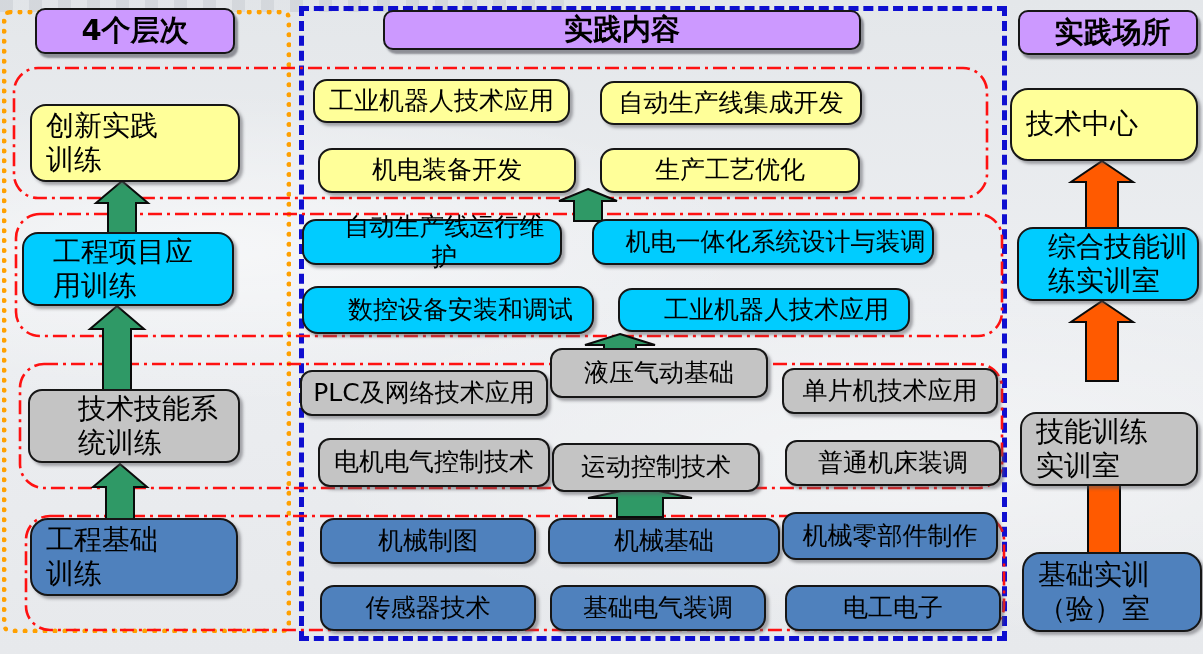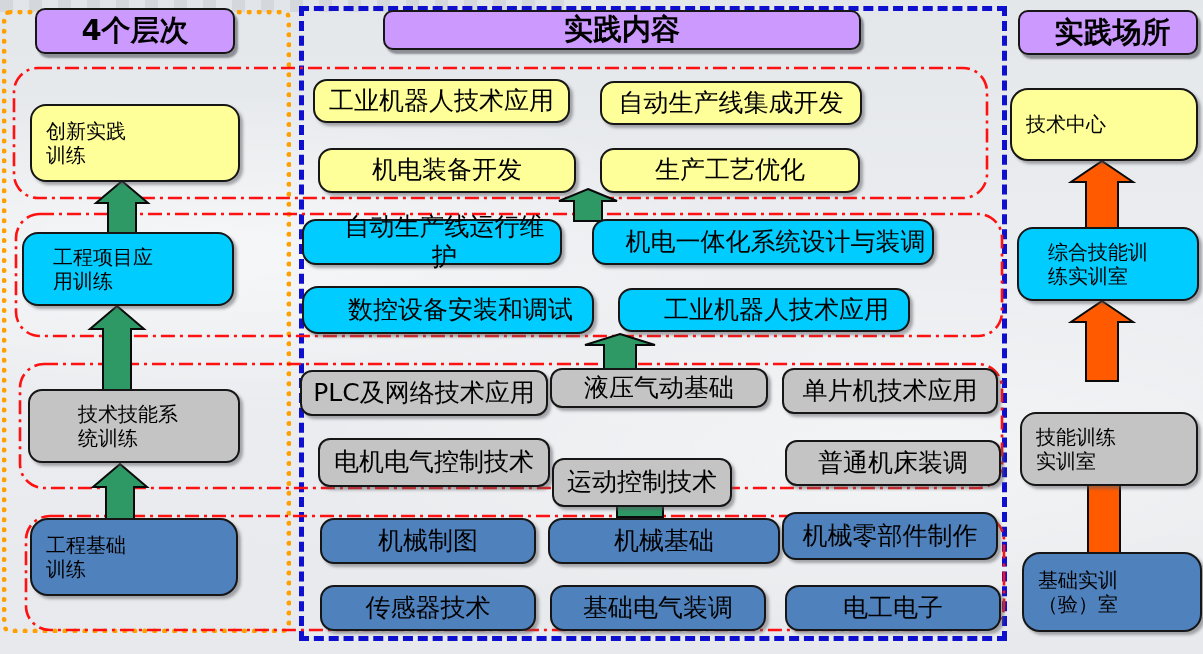--- a/index.html
+++ b/index.html
@@ -34,21 +34,21 @@
     white-space:pre-line;
     line-height:1.22;
   }
   .hdr{
     background:var(--header-fill);
     justify-content:center;text-align:right;
     font-weight:bold;font-size:29px;
     border-radius:10px;
     box-shadow:3px 4px 2px rgba(70,70,80,.55);
   }
-  .side{font-size:20px;padding-left:14px;}
+  .side{font-size:28px;padding-left:14px;}
   .mid{font-size:25px;justify-content:center;text-align:center;padding:0 4px;}
   .yellow{background:var(--yellow);}
   .cyan{background:var(--cyan);padding-left:29px;}
   .gray{background:var(--gray);}
   .blue{background:var(--blue);}
   .r14{border-radius:14px;} .r16{border-radius:16px;} .r18{border-radius:18px;} .r12{border-radius:12px;}
 </style>
 </head>
 <body>
 
@@ -94,24 +94,24 @@
   <div class="box mid yellow r14" style="left:600px;top:81px;width:262px;height:44px;">自动生产线集成开发</div>
   <div class="box mid yellow r14" style="left:318px;top:148px;width:258px;height:45px;">机电装备开发</div>
   <div class="box mid yellow r14" style="left:600px;top:148px;width:260px;height:45px;">生产工艺优化</div>
 
   <div class="box mid cyan r14" style="left:302px;top:219px;width:260px;height:46px;">自动生产线运行维护</div>
   <div class="box mid cyan r14" style="left:592px;top:219px;width:342px;height:46px;">机电一体化系统设计与装调</div>
   <div class="box mid cyan r16" style="left:302px;top:286px;width:292px;height:48px;">数控设备安装和调试</div>
   <div class="box mid cyan r14" style="left:618px;top:288px;width:292px;height:44px;">工业机器人技术应用</div>
 
   <div class="box mid gray r12" style="left:300px;top:370px;width:248px;height:46px;">PLC及网络技术应用</div>
-  <div class="box mid gray r12" style="left:550px;top:368px;width:218px;height:40px;">液压气动基础</div>
+  <div class="box mid gray r12" style="left:550px;top:348px;width:218px;height:50px;">液压气动基础</div>
   <div class="box mid gray r12" style="left:782px;top:368px;width:216px;height:46px;">单片机技术应用</div>
   <div class="box mid gray r12" style="left:318px;top:438px;width:232px;height:49px;">电机电气控制技术</div>
-  <div class="box mid gray r12" style="left:552px;top:458px;width:180px;height:49px;">运动控制技术</div>
+  <div class="box mid gray r12" style="left:552px;top:443px;width:208px;height:49px;">运动控制技术</div>
   <div class="box mid gray r12" style="left:785px;top:440px;width:216px;height:46px;">普通机床装调</div>
 
   <div class="box mid blue r14" style="left:320px;top:518px;width:216px;height:46px;">机械制图</div>
   <div class="box mid blue r14" style="left:548px;top:518px;width:232px;height:46px;">机械基础</div>
   <div class="box mid blue r14" style="left:782px;top:512px;width:216px;height:48px;">机械零部件制作</div>
   <div class="box mid blue r14" style="left:320px;top:585px;width:216px;height:46px;">传感器技术</div>
   <div class="box mid blue r14" style="left:550px;top:585px;width:216px;height:46px;">基础电气装调</div>
   <div class="box mid blue r14" style="left:785px;top:585px;width:216px;height:46px;">电工电子</div>
 
   <div class="box hdr" style="left:1018px;top:10px;width:180px;height:45px;padding-left:9px;">实践场所</div>

